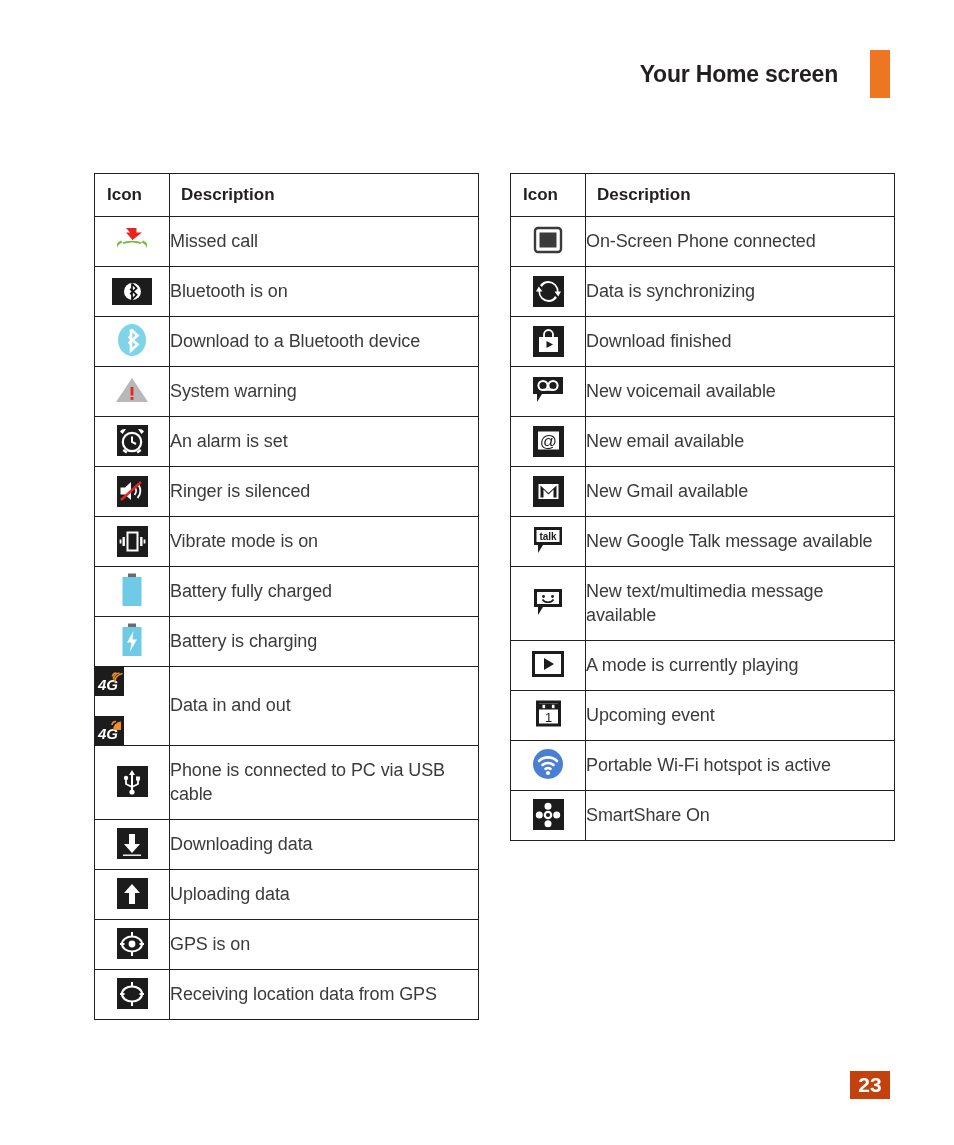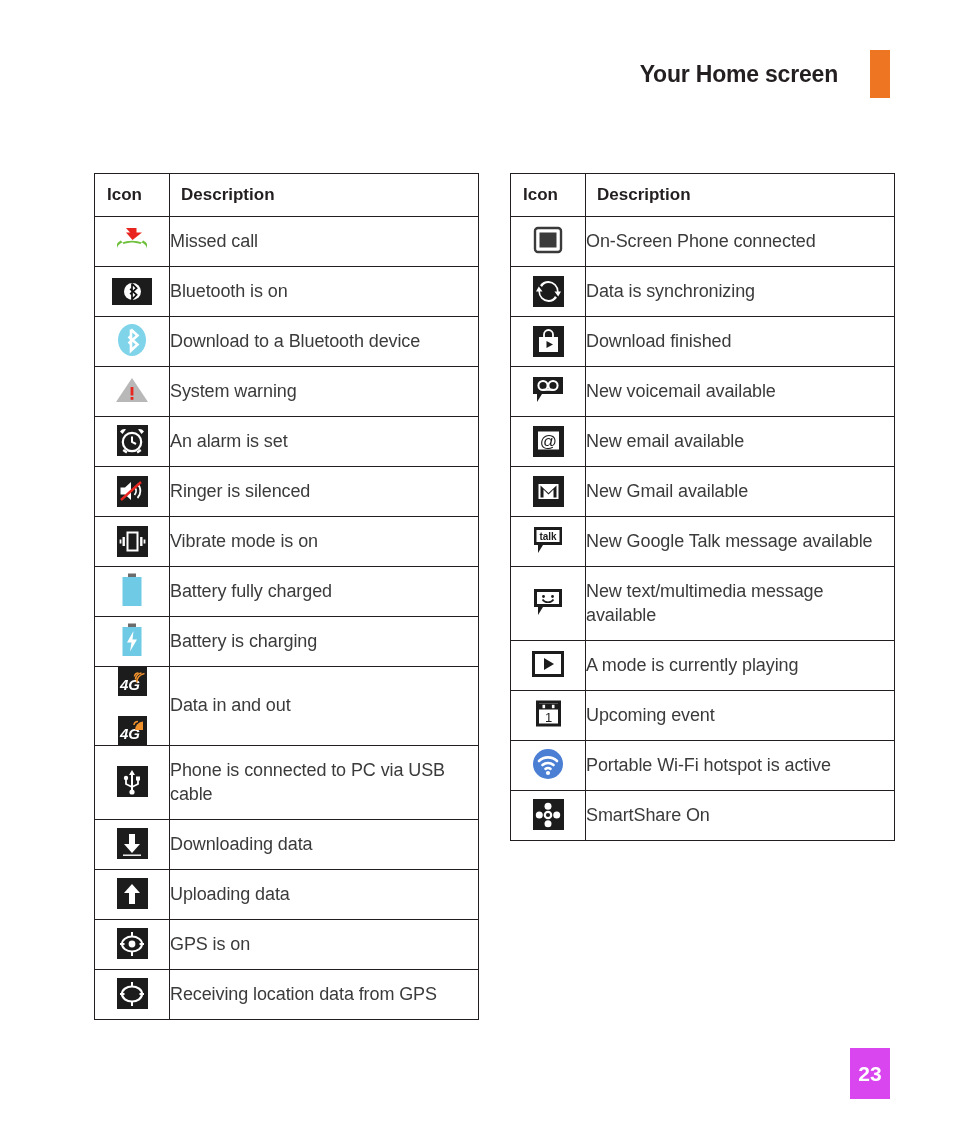--- a/index.html
+++ b/index.html
@@ -80,41 +80,41 @@
   tr.tall td.desc-cell{height:73px;}
 
   .ico-wrap{
     display:inline-flex;
     align-items:center;
     justify-content:center;
     width:100%;
   }
   .ico-stack{
     display:flex;flex-direction:column;
-    align-items:center;gap:20px;
+    gap:20px;
   }
 
   
   .tile{
     width:31px;height:31px;
     background:#1c1c1c;
     display:inline-flex;
     align-items:center;justify-content:center;
     position:relative;
   }
   .tile.sm{width:29px;height:29px;}
 
   svg{display:block;}
 
   
   .page-number{
     position:absolute;
     right:64px; bottom:46px;
-    width:40px;height:51px;
-    background:#d946ef;
+    width:40px;height:28px;
+    background:#c2410c;
     color:#ffffff;
     font-size:21px;
     font-weight:bold;
     display:flex;align-items:center;justify-content:center;
   }
 </style>
 </head>
 <body>
 
 <div class="page-header">

